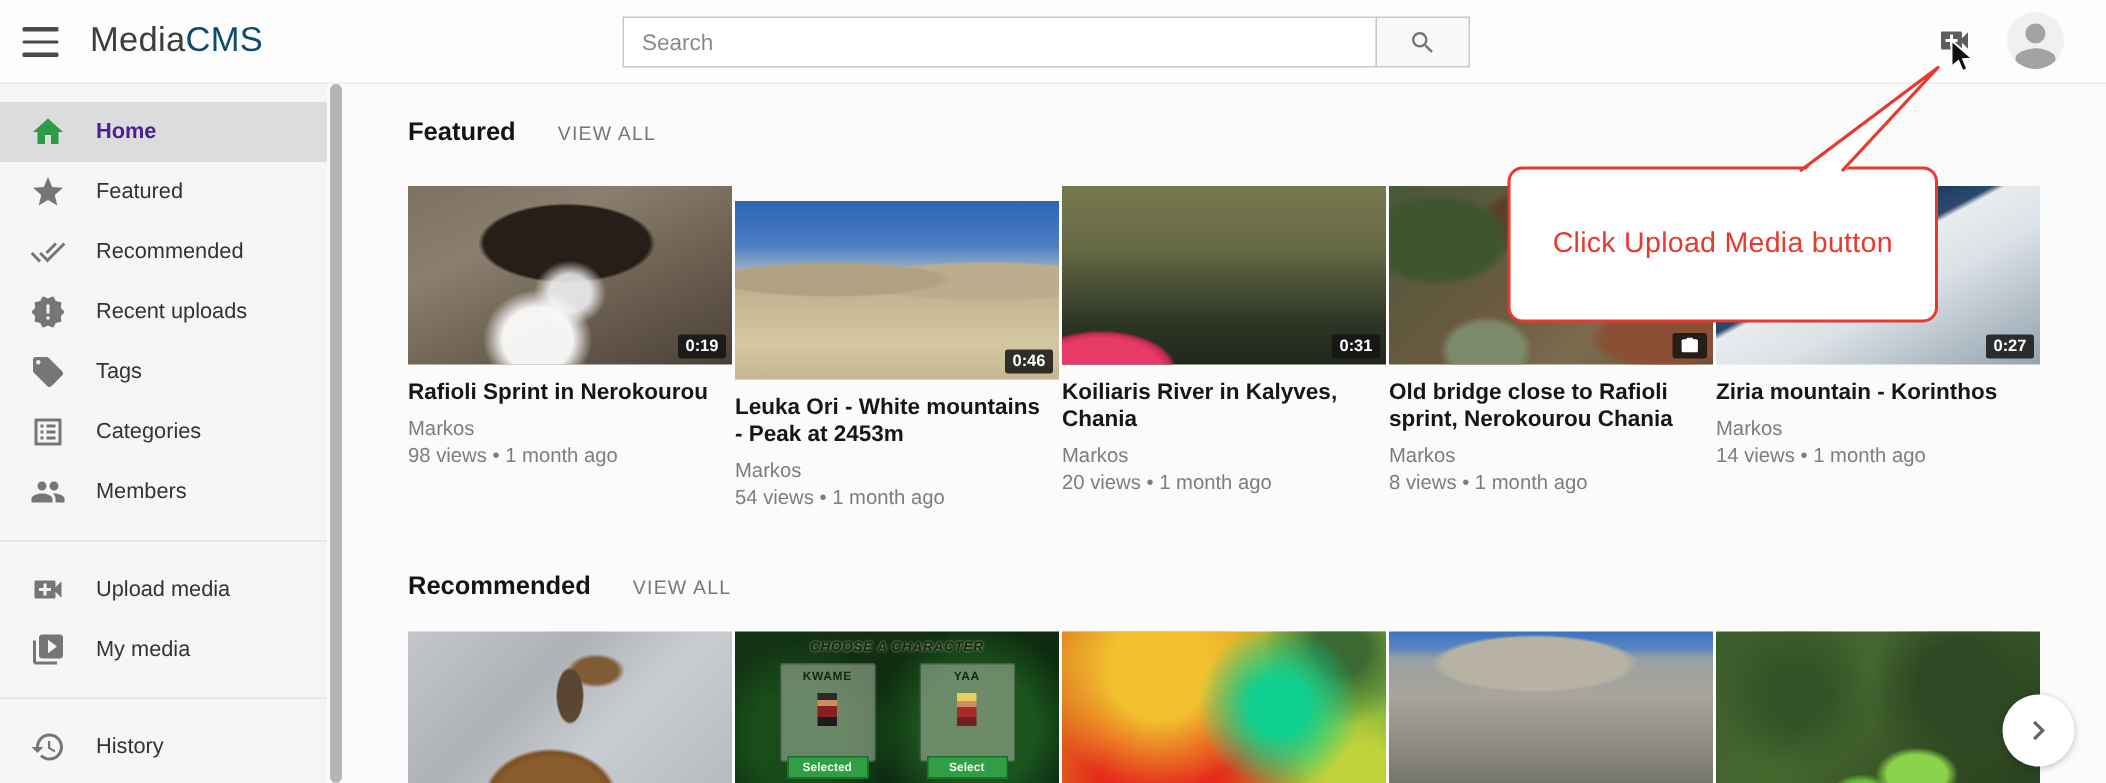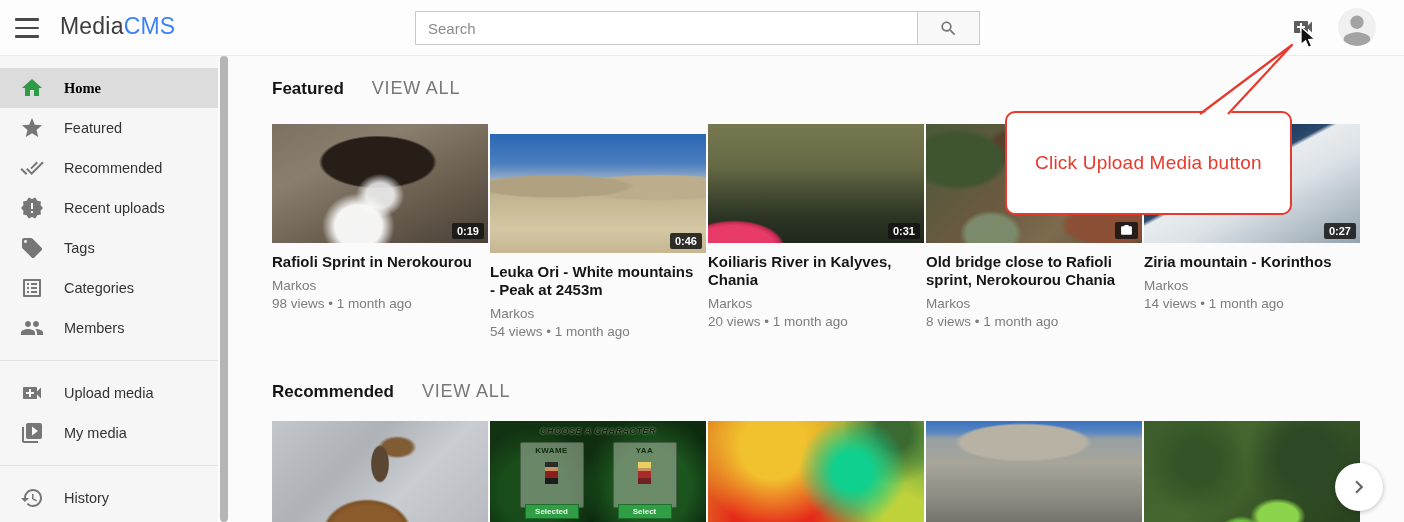--- a/index.html
+++ b/index.html
@@ -7,55 +7,55 @@
   body { position:relative; background:#fbfbfb; font-family:"Liberation Sans", sans-serif; color:#222; }
 
   
   .topbar { position:absolute; left:0; top:0; width:1404px; height:56px; background:#fdfdfd;
             border-bottom:1px solid #ececec; z-index:10; }
   .hamburger { position:absolute; left:15px; top:18px; width:24px; height:20px; cursor:pointer;
                display:flex; flex-direction:column; justify-content:space-between; }
   .hamburger span { display:block; height:2.6px; background:#4a4a4a; border-radius:1px; }
   .logo { position:absolute; left:60px; top:13px; font-size:23px; font-weight:500; letter-spacing:.2px; }
   .logo .lg1 { color:#3d3d3d; }
-  .logo .lg2 { color:#3b82f6;text-align:right; }
+  .logo .lg2 { color:#0c4a6e;text-align:right; }
   .searchwrap { position:absolute; left:415px; top:11px; display:flex; height:34px; }
   .searchwrap input { width:503px; height:34px; border:1px solid #c9c9c9; background:#fff;
                       padding:0 12px; font-size:15px; font-family:"Liberation Sans", sans-serif; color:#333; outline:none; }
   .searchwrap input::placeholder { color:#8a8a8a; }
   .searchbtn { width:63px; height:34px; border:1px solid #c9c9c9; margin-left:-1px; background:#f8f8f8;
                display:flex; align-items:center; justify-content:center; cursor:pointer; }
   .upload-top { position:absolute; left:1291px; top:15px; width:24px; height:24px; color:#5d5d5d; cursor:pointer; }
   .avatar { position:absolute; left:1338px; top:8px; width:38px; height:38px; border-radius:50%;
             background:#f0f0f0; overflow:hidden; cursor:pointer; }
   .avatar svg { width:38px; height:38px; color:#a3a3a3; }
 
   
   .sidebar { position:absolute; left:0; top:56px; width:218px; height:466px; background:#f6f6f6;
              padding-top:12px; z-index:5; }
   .sidebar ul { list-style:none; }
   .nav-item { height:40px; display:flex; align-items:center; padding-left:20px; cursor:pointer;
               font-size:14.5px; color:#333; }
   .nav-item .nicon { width:24px; height:24px; color:#767676; flex:0 0 24px; }
   .nav-item .nlabel { margin-left:20px; }
   .nav-item.active { background:#dcdcdc; }
-  .nav-item.active .nlabel { font-weight:bold; color:#000000;font-family:Liberation Serif, serif; }
+  .nav-item.active .nlabel { font-weight:bold; color:#4c1d95; }
   .nav-item.active .nicon { color:#2e9b47; }
   .side-divider { border:none; border-top:1px solid #e3e3e3; margin:12px 0; }
   .side-scroll { position:absolute; left:218px; top:56px; width:12px; height:466px; background:#fbfbfb; z-index:6; }
   .side-scroll .thumbbar { position:absolute; left:2px; top:0; width:8px; height:466px;
                            background:#b5b5b5; border-radius:4px; }
 
   
   .media-section { position:absolute; left:272px; width:1092px; }
   .sec-featured { top:78px; }
   .sec-recommended { top:381px; }
   .sec-head { display:flex; align-items:baseline; height:24px; }
   .sec-title { font-size:17px; font-weight:bold; color:#141414; }
-  .sec-viewall { margin-left:28px; font-size:18px; font-weight:500; letter-spacing:.8px;
+  .sec-viewall { margin-left:28px; font-size:13px; font-weight:500; letter-spacing:.8px;
                  color:#777; cursor:pointer; text-decoration:none; }
   .row { display:flex; }
   .sec-featured .row { margin-top:22px; }
   .sec-recommended .row { margin-top:16px; }
   .video-card { width:216px; margin-right:2px; cursor:pointer; }
   .video-card:last-child { margin-right:0; }
   .thumb { position:relative; width:216px; height:119px; overflow:hidden; }
   .badge { position:absolute; right:4px; bottom:4px; background:rgba(20,20,20,.85); color:#fff;
            font-size:11px; font-weight:bold; padding:2px 5px; border-radius:2px; line-height:12px;
            display:flex; align-items:center; }

